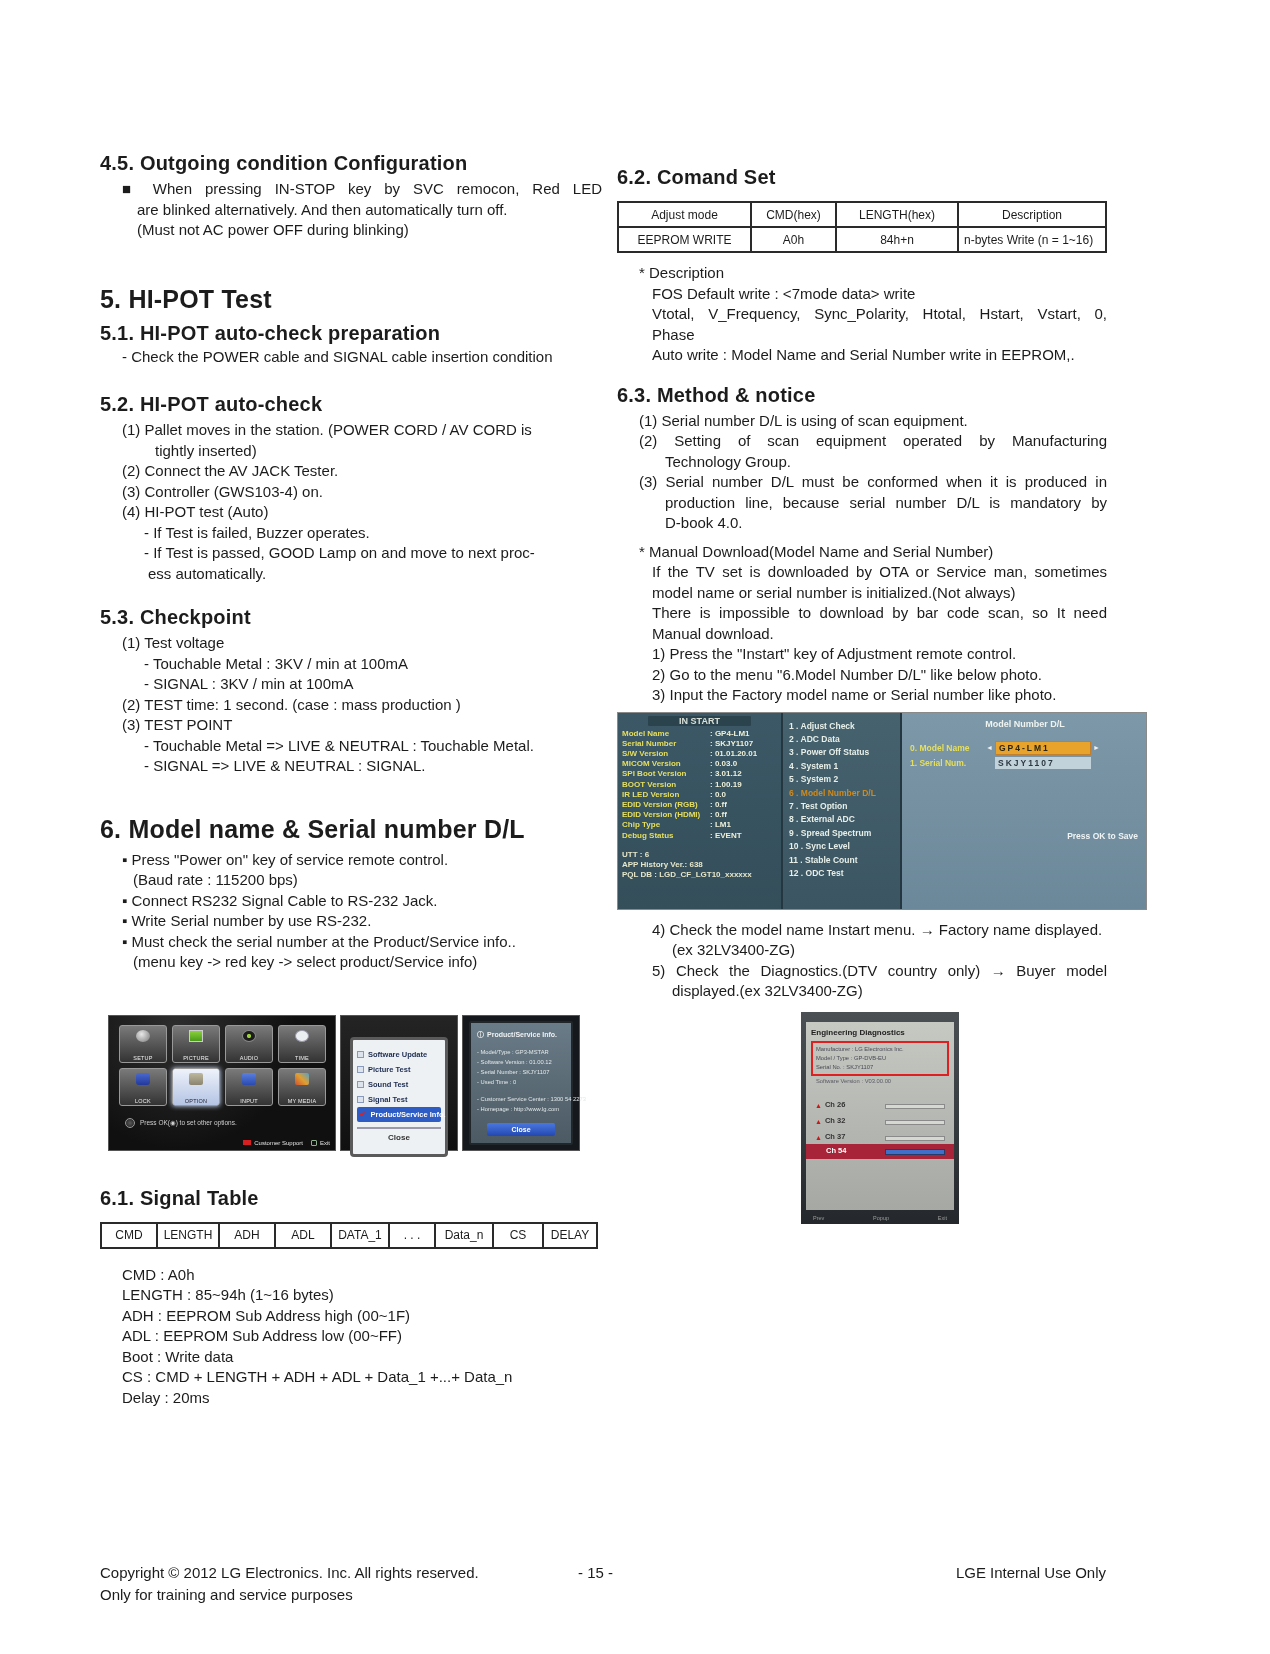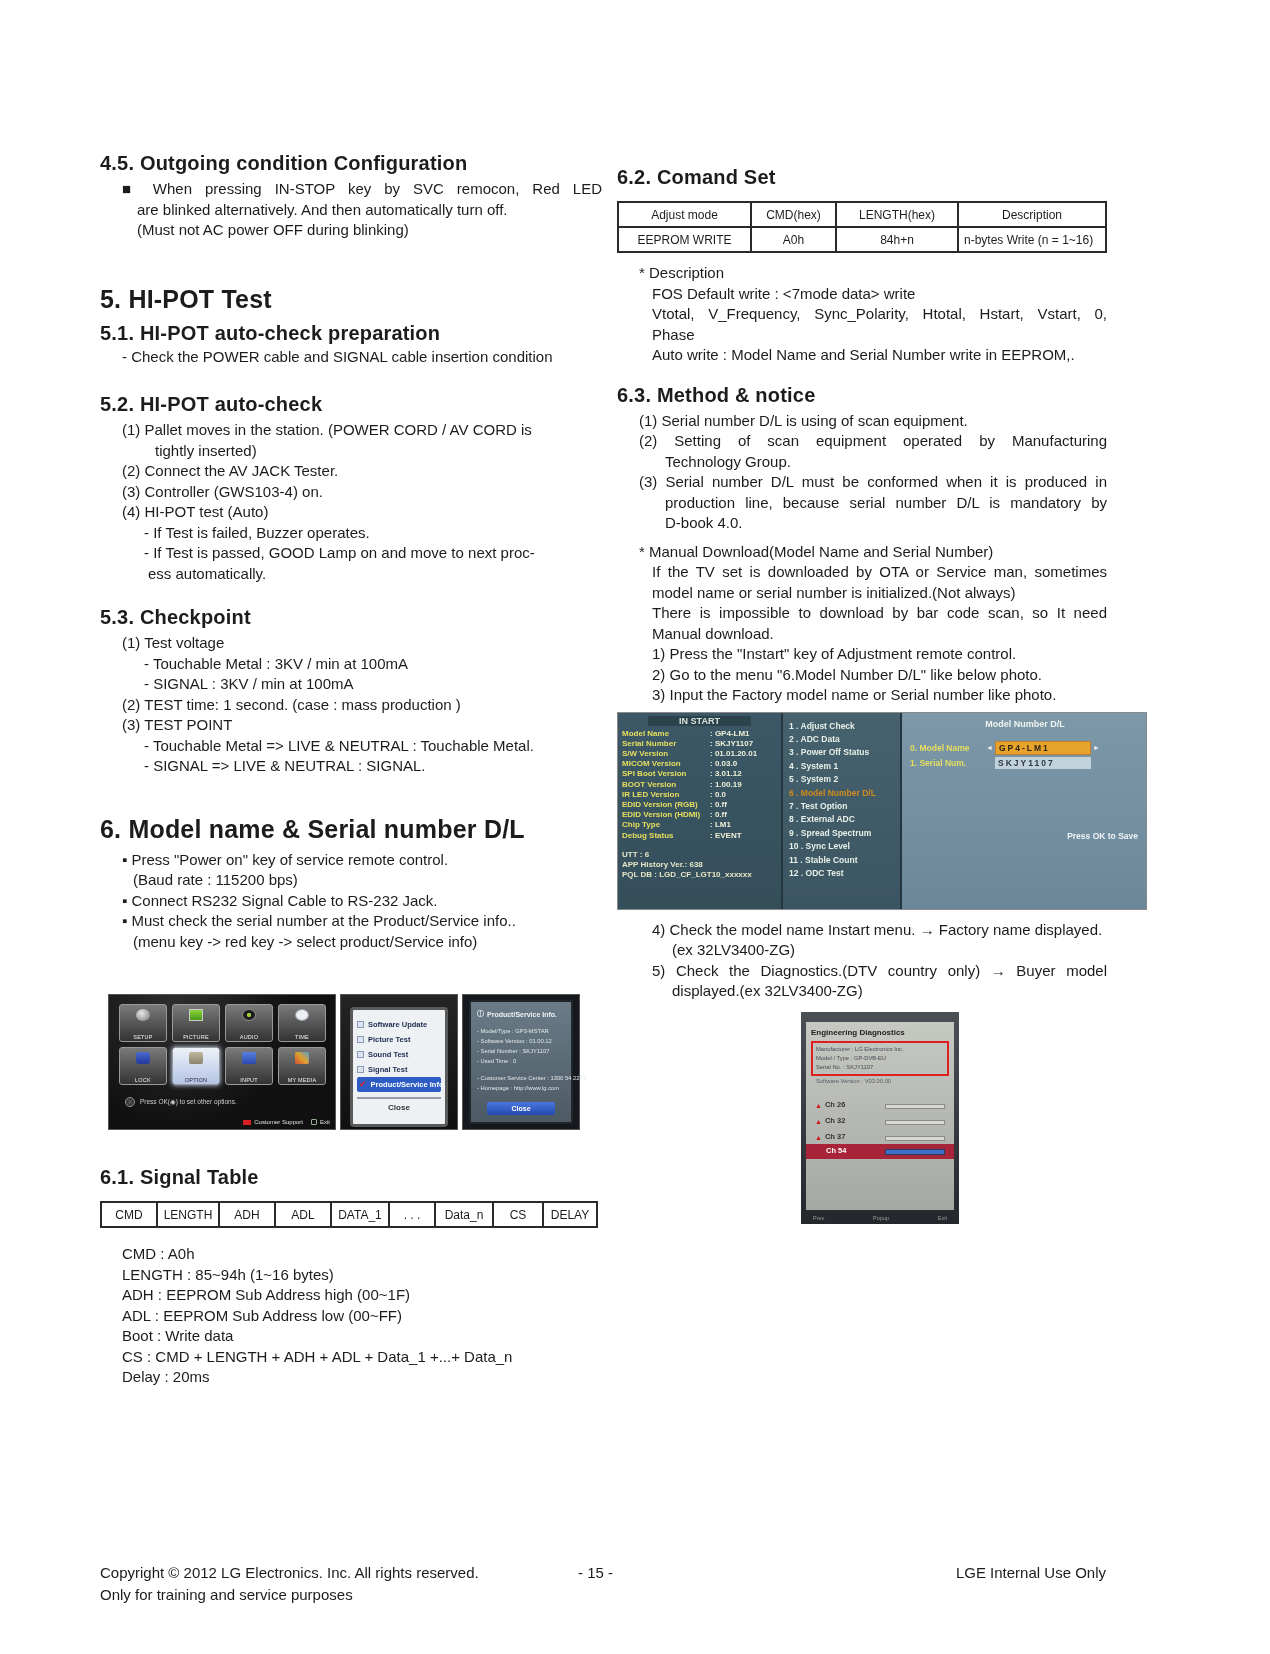--- a/index.html
+++ b/index.html
@@ -56,21 +56,21 @@
   .ti-input { background:linear-gradient(#5a80e0,#2a4ab0); border-radius:2px; }
   .ti-media { background:linear-gradient(45deg,#d05030,#e0a030 50%,#50a0d0); border-radius:2px; }
   .ph1-hint { position:absolute; left:16px; bottom:22px; display:flex; align-items:center; gap:5px; color:#cfcfcf; font-size:6.5px; }
   .okwheel { width:10px; height:10px; flex:none; border:1px solid #999; border-radius:50%; background:radial-gradient(#5a5a5a,#1d1d1d); }
   .ph1-footer { position:absolute; right:5px; bottom:4px; display:flex; align-items:center; gap:3px; color:#e2e2e2; font-size:6px; }
   .redkey { width:8px; height:5px; background:#d42020; flex:none; }
   .exit-ic { width:6px; height:6px; border:1px solid #8fae8f; border-radius:1px; margin-left:5px; flex:none; }
 
   
   .ph2 { left:240px; width:118px; background:linear-gradient(#242424,#101010); border:1px solid #555; }
-  .ph2-panel { position:absolute; left:9px; right:9px; top:12px; height:120px; background:#eef1f4;
+  .ph2-panel { position:absolute; left:9px; right:9px; top:21px; height:120px; background:#eef1f4;
                border:3px solid #5a5a5a; border-radius:4px; padding:7px 4px 6px; }
   .ph2-item { display:flex; align-items:center; gap:4px; height:15px; font-size:7.5px; font-weight:bold; color:#1c2c50; white-space:nowrap; }
   .ph2-item.sel { background:#2c5cc4; color:#fff; border-radius:2px; padding-left:2px; }
   .cb { width:7px; height:7px; flex:none; border:1px solid #8899bb; background:#dde4ee; }
   .redcheck { color:#e02020; font-size:9px; flex:none; line-height:7px; }
   .ph2-close { margin-top:5px; border-top:2px solid #99a; text-align:center; font-size:8px; font-weight:bold; color:#333; padding-top:4px; }
 
   
   .ph3 { left:362px; width:118px; background:#15181c; border:1px solid #555; }
   .ph3-panel { position:absolute; left:6px; right:6px; top:5px; bottom:5px;
@@ -163,20 +163,21 @@
       <div class="line ind-a">(3) TEST POINT</div>
       <div class="line ind-c">- Touchable Metal =&gt; LIVE &amp; NEUTRAL : Touchable Metal.</div>
       <div class="line ind-c">- SIGNAL =&gt; LIVE &amp; NEUTRAL : SIGNAL.</div>
     </div>
 
     <h2 class="big mt38">6. Model name &amp; Serial number D/L</h2>
     <div class="mt6">
       <div class="line ind-a">▪ Press "Power on" key of service remote control.</div>
       <div class="line ind-e">(Baud rate : 115200 bps)</div>
       <div class="line ind-a">▪ Connect RS232 Signal Cable to RS-232 Jack.</div>
+      <div class="line ind-a">▪ Write Serial number by use RS-232.</div>
       <div class="line ind-a">▪ Must check the serial number at the Product/Service info..</div>
       <div class="line ind-e">(menu key -&gt; red key -&gt; select product/Service info)</div>
     </div>
 
     <div class="photos-row mt42">
 
       <div class="photo ph1">
         <div class="tiles">
           <div class="tile">
               <div class="ticon ti-setup"></div>

